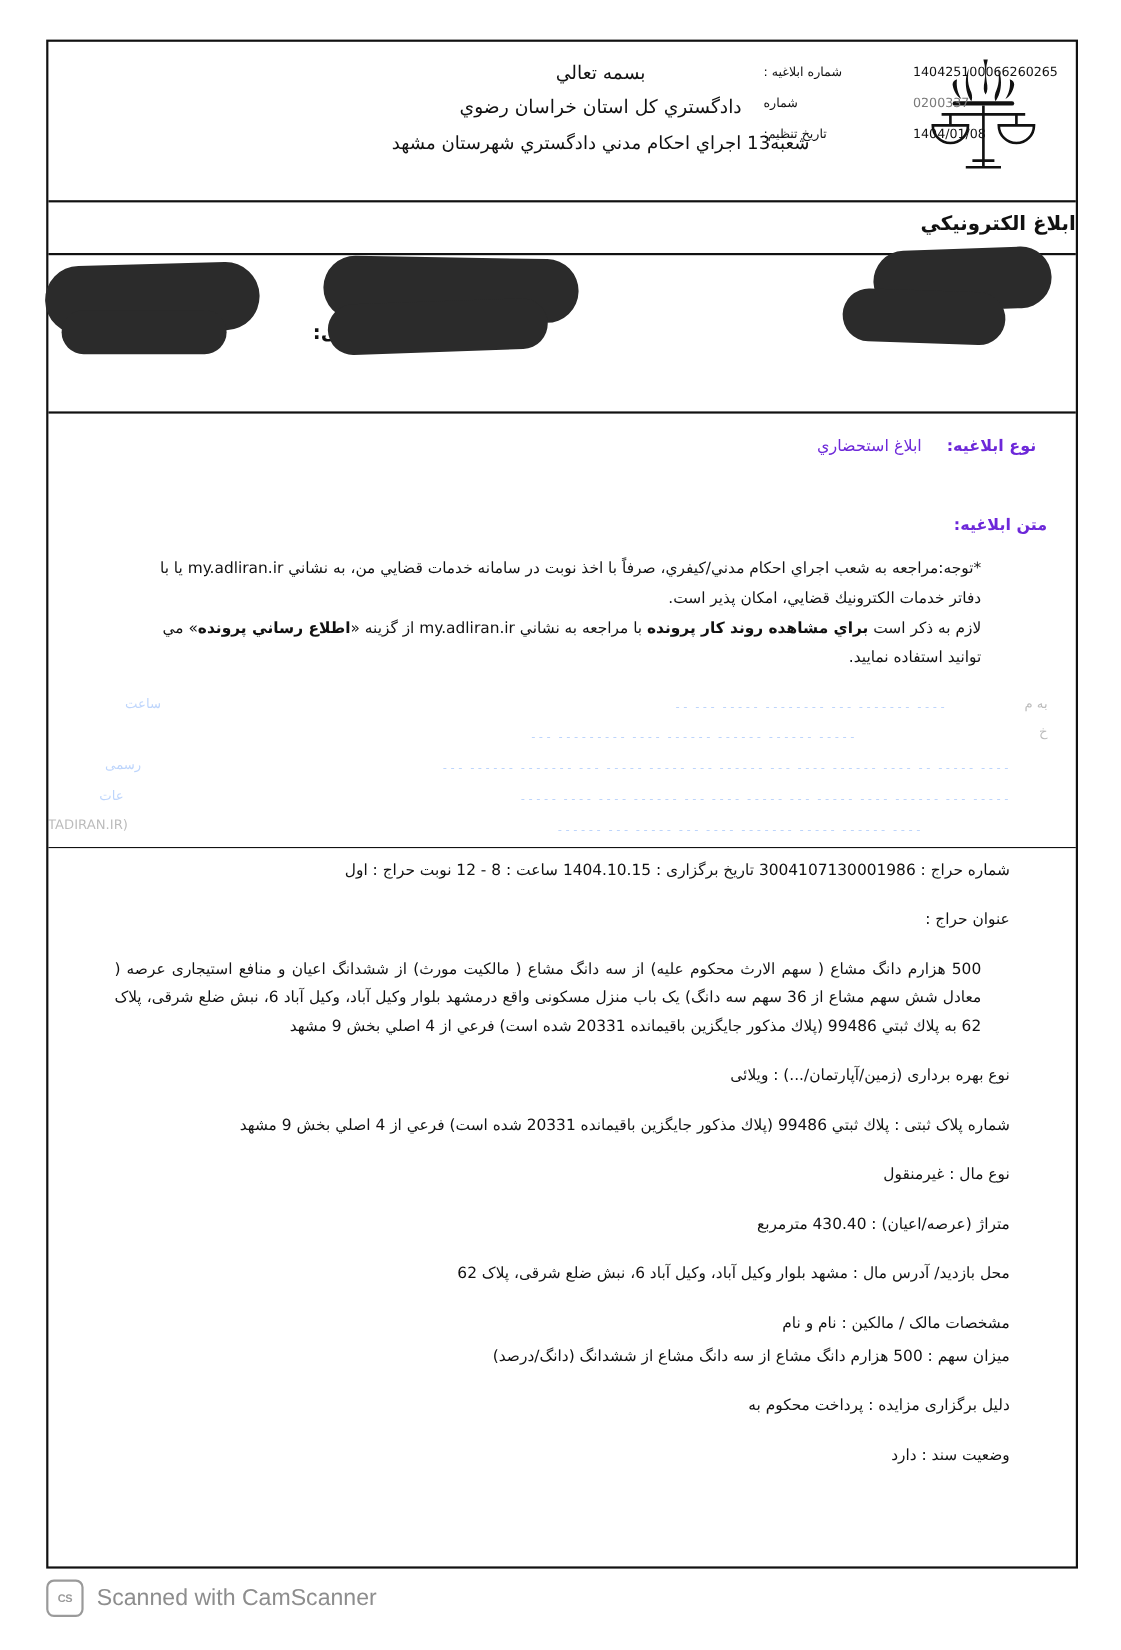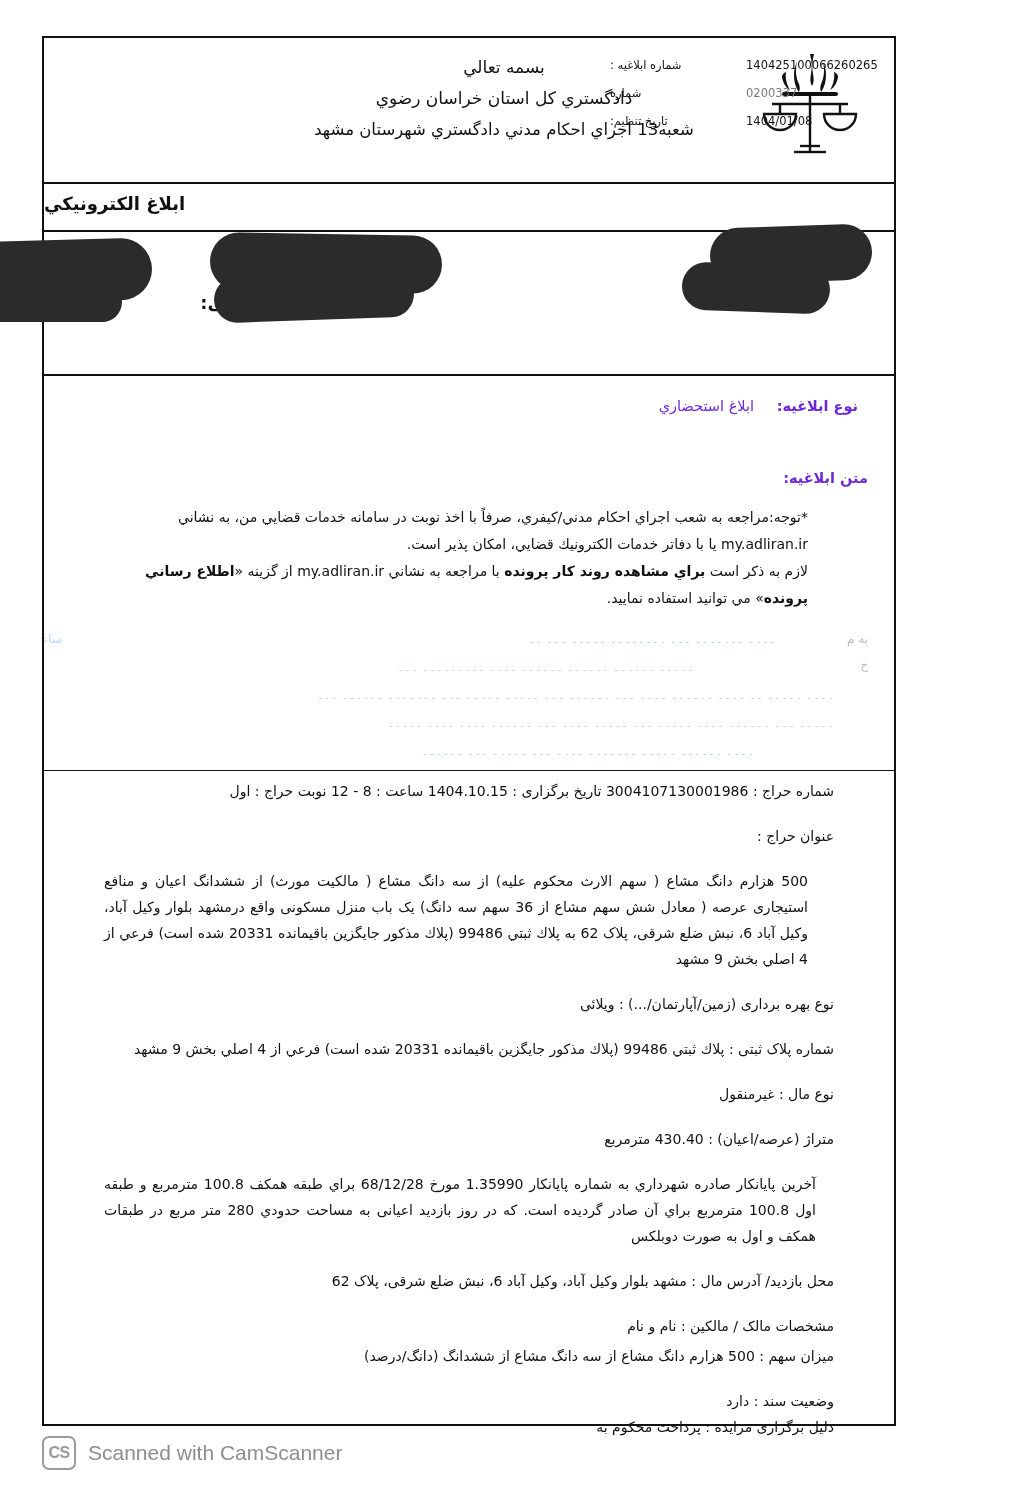--- a/index.html
+++ b/index.html
@@ -20,21 +20,21 @@
     position: absolute;
     inset: 0;
     background: #ffffff;
   }
 
   
   .doc-frame {
     position: absolute;
     left: 42px;
     top: 36px;
-    width: 854px;
+    width: 938px;
     height: 1390px;
     border: 2px solid #111;
     box-sizing: border-box;
     background: #fff;
   }
 
   .hrule {
     position: absolute;
     left: 0;
     right: 0;
@@ -108,21 +108,21 @@
   .title-row {
     position: absolute;
     left: 0; right: 0;
     top: 144px;
     height: 48px;
   }
   .title-row .t {
     position: absolute;
     left: 0; right: 0;
     top: 11px;
-    text-align: left;
+    text-align: right;
     font-size: 18px;
     font-weight: bold;
     color: #111;
   }
 
   
   .nid-row {
     position: absolute;
     left: 0; right: 0;
     top: 192px;
@@ -215,21 +215,21 @@
     display: flex;
     align-items: center;
     direction: ltr;
   }
   .cam-badge {
     width: 30px;
     height: 30px;
     border: 2.4px solid #9a9a9a;
     border-radius: 7px;
     color: #9a9a9a;
-    font-size: 16px;
+    font-size: 10px;
     font-weight: bold;
     display: flex;
     align-items: center;
     justify-content: center;
     font-family: "Liberation Sans", sans-serif;
     letter-spacing: -0.5px;
   }
   .cam-text {
     margin-left: 12px;
     font-size: 21px;
@@ -369,42 +369,41 @@
         <div class="para">
           <span>نوع مال :</span>
           <span>غیرمنقول</span>
         </div>
 
         <div class="para">
           <span>متراژ (عرصه/اعیان) :</span>
           <span>430.40 مترمربع</span>
         </div>
 
-        <div class="para just" style="padding-right:18px;">آخرین پایانکار صادره شهرداري به شماره پایانکار 1.35990 مورخ 68/12/28 براي طبقه همكف 100.8 مترمربع و طبقه اول 100.8 مترمربع براي آن صادر گردیده است. که در روز بازدید اعیانی به مساحت حدودي 280 متر مربع در طبقات همکف و اول به صورت دوبلکس</div>
 
         <div class="para">
           <span>محل بازدید/ آدرس مال :</span>
           <span>مشهد بلوار وکیل آباد، وکیل آباد 6، نبش ضلع شرقی، پلاک 62</span>
         </div>
 
         <div class="para" style="margin-bottom:4px;">
           <span>مشخصات مالک / مالکین :</span>
           <span>نام و نام</span>
         </div>
 
         <div class="para">میزان سهم : 500 هزارم دانگ مشاع از سه دانگ مشاع از ششدانگ (دانگ/درصد)</div>
 
+        <div class="para">
+          <span>دلیل برگزاری مزایده :</span>
+          <span>پرداخت محکوم به</span>
+        </div>
+
         <div class="para" style="margin-bottom:0;">
           <span>وضعیت سند :</span>
           <span>دارد</span>
-        </div>
-
-        <div class="para">
-          <span>دلیل برگزاری مزایده :</span>
-          <span>پرداخت محکوم به</span>
         </div>
       </div>
 
     </div>
   </div>
 
   <div class="cam">
     <div class="cam-badge">CS</div>
     <div class="cam-text">Scanned with CamScanner</div>
   </div>

